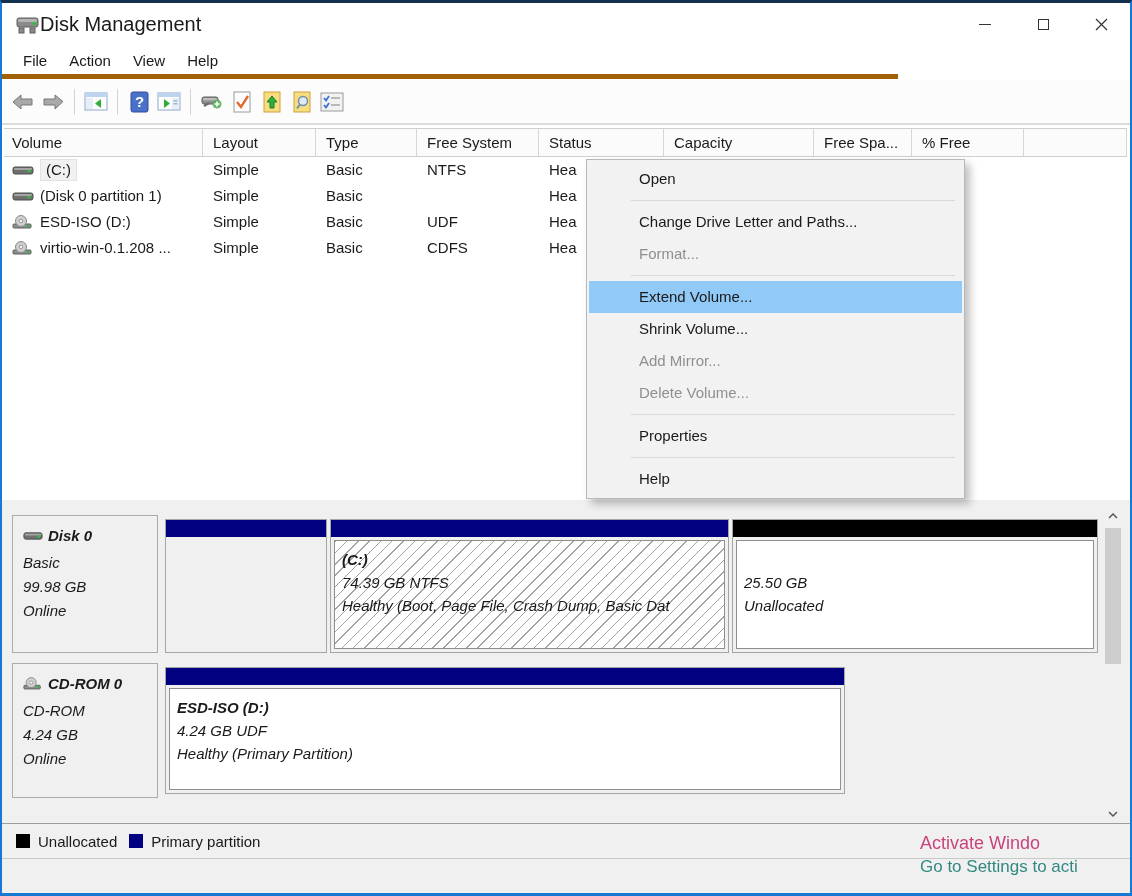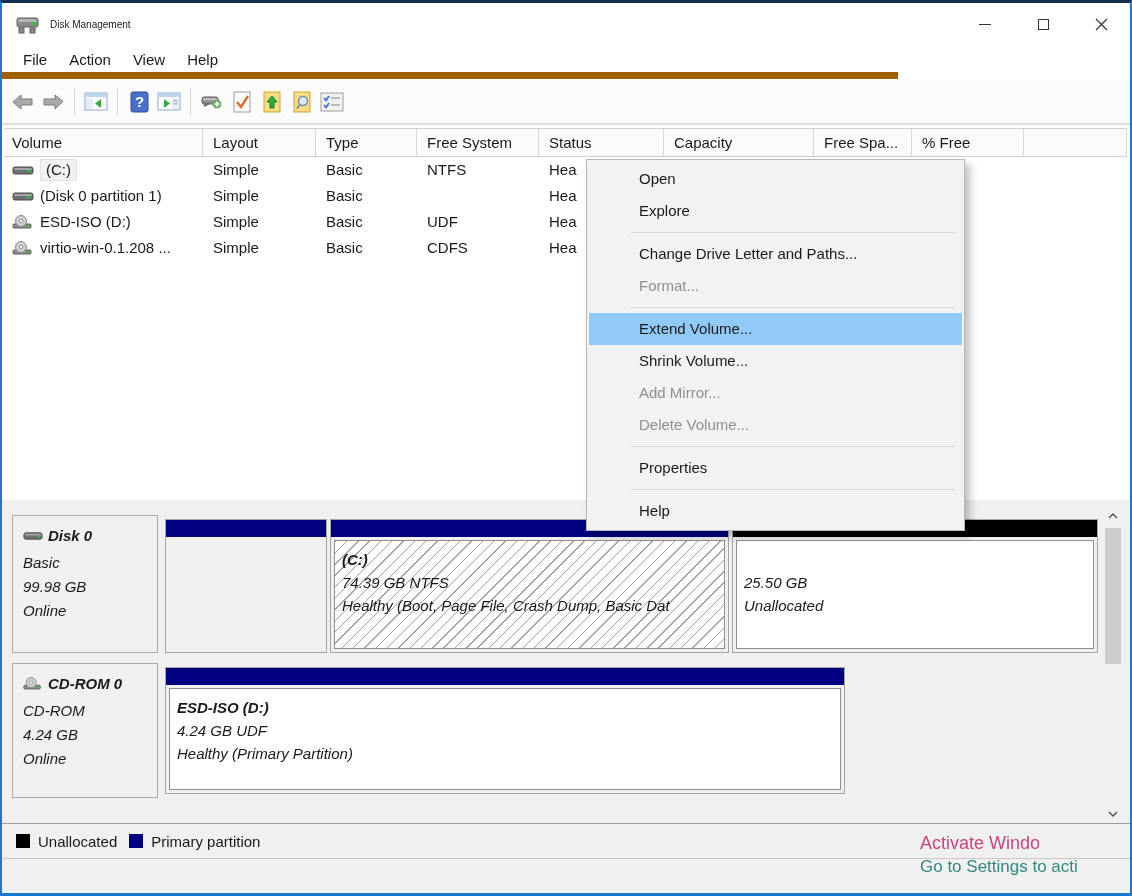--- a/index.html
+++ b/index.html
@@ -10,29 +10,29 @@
     background:#fff;
   }
   .window {
     position:absolute; inset:0; background:#fff;
     border-left:2px solid #1779d1; border-right:2px solid #1779d1;
     border-bottom:3px solid #1779d1; border-top:3px solid #14304f;
   }
   
   .titlebar { position:absolute; left:0; top:0; width:1128px; height:43px;
     display:flex; align-items:center; padding-left:14px; background:#fff; }
-  .title-text { margin-left:10px; font-size:10px; }
+  .title-text { font-size:20px; }
   .win-controls { margin-left:auto; display:flex; height:100%; }
   .win-btn { width:58px; height:100%; display:flex; align-items:center; justify-content:center; }
   .glyph-min { width:12px; height:1px; background:#333; }
   .glyph-max { width:11px; height:11px; border:1px solid #333; background:#fff; }
   
   .menubar { position:absolute; left:0; top:43px; width:896px; height:33px;
     display:flex; align-items:center; padding-left:10px; background:#fff;
-    border-bottom:7px solid #a16207; }
+    border-bottom:5px solid #a16207; }
   .menubar-item { padding:4px 11px; }
   
   .toolbar { position:absolute; left:0; top:77px; width:1128px; height:45px;
     display:flex; align-items:center; padding-left:6px; background:#fcfcfc;
     border-bottom:2px solid #dcdcdc; }
   .tool-btn { width:30px; height:30px; display:flex; align-items:center; justify-content:center; }
   .tool-sep { width:1px; height:26px; background:#d4d4d4; margin:0 6px; }
   
   .vol-list { position:absolute; left:0; top:122px; width:1128px; height:375px; background:#fff;padding-left:31px; }
   .grid-cols { display:grid; grid-template-columns:199px 113px 101px 122px 125px 150px 98px 112px 1fr; }
@@ -391,21 +391,20 @@
         <div class="sq sq-navy"></div>
         <span>Primary partition</span>
       </div>
     </div>
 
     <div class="statusbar"></div>
   </div>
 
   <div class="ctx-menu">
     <div class="ctx-item">Open</div>
-    <div class="ctx-item">Explore</div>
     <div class="ctx-sep"></div>
     <div class="ctx-item">Change Drive Letter and Paths...</div>
     <div class="ctx-item disabled">Format...</div>
     <div class="ctx-sep"></div>
     <div class="ctx-item hl-item">Extend Volume...</div>
     <div class="ctx-item">Shrink Volume...</div>
     <div class="ctx-item disabled">Add Mirror...</div>
     <div class="ctx-item disabled">Delete Volume...</div>
     <div class="ctx-sep"></div>
     <div class="ctx-item">Properties</div>

